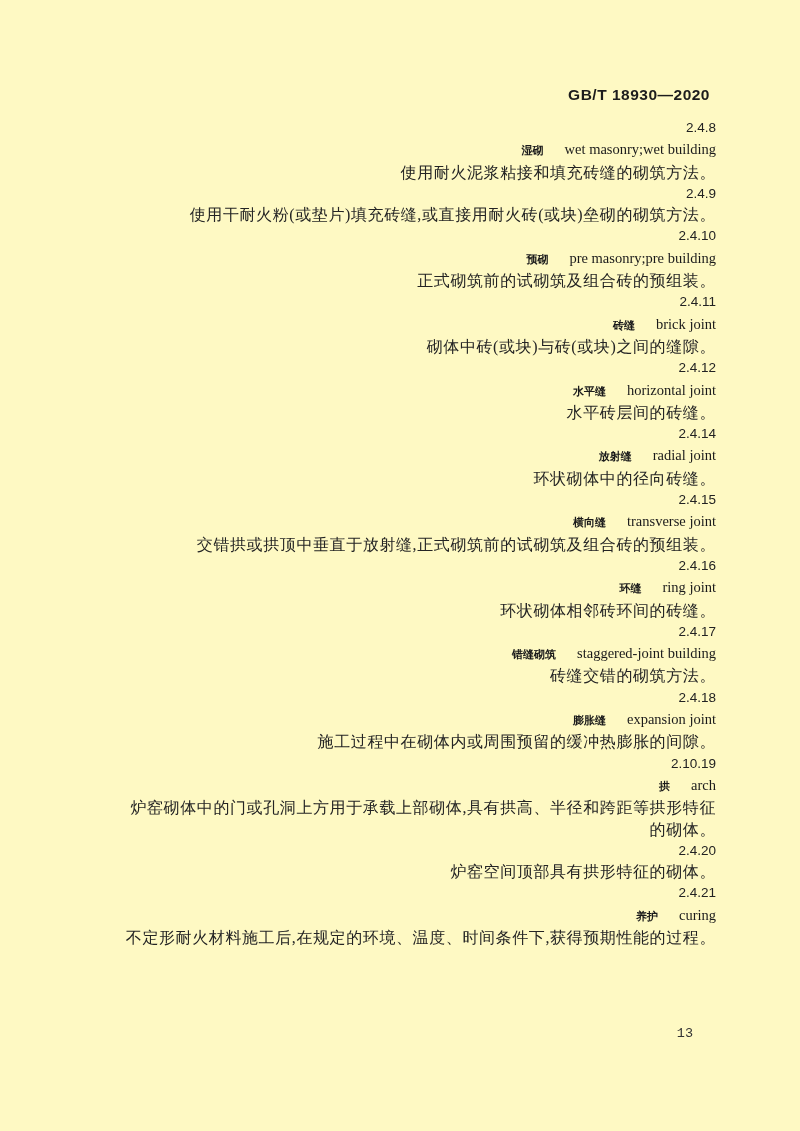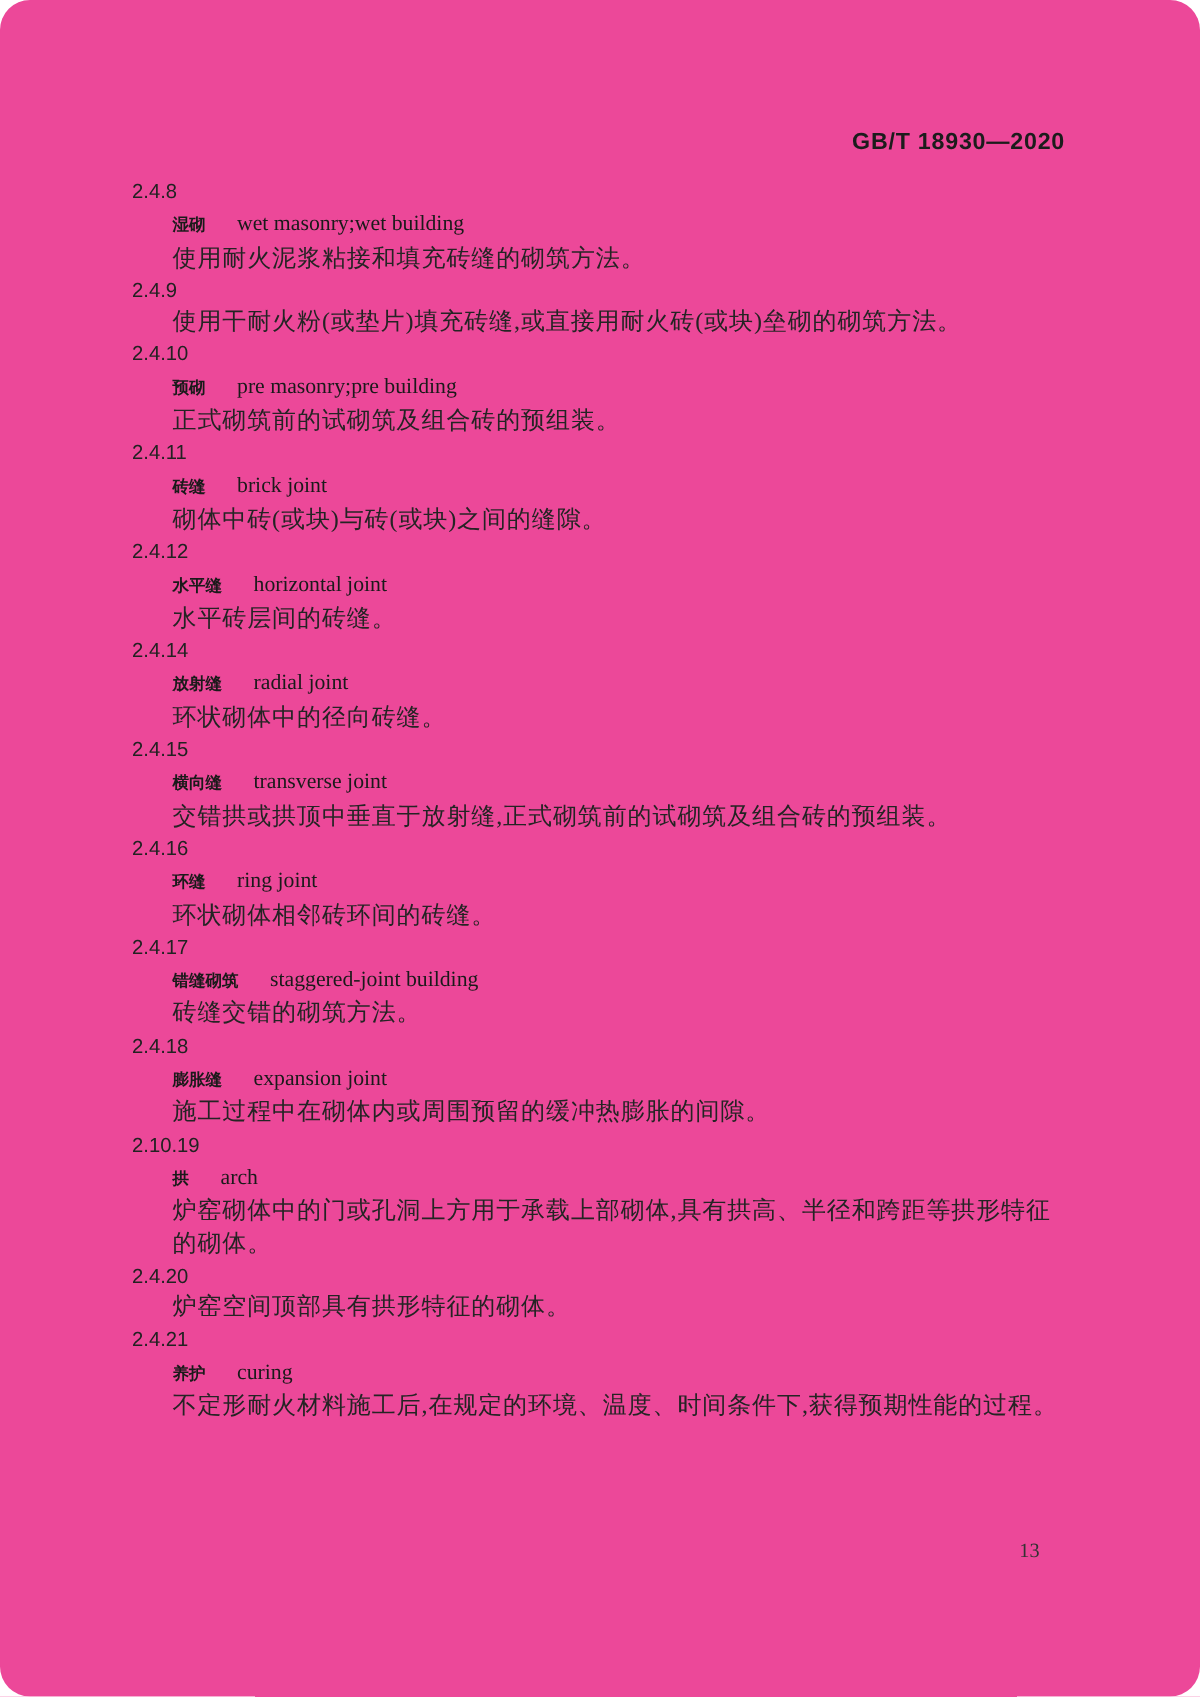--- a/index.html
+++ b/index.html
@@ -4,43 +4,43 @@
 <style>
   html, body {
     margin: 0;
     padding: 0;
     background: #ffffff;
   }
   .page {
     position: relative;
     width: 800px;
     height: 1131px;
-    background: #ec4899;
+    background: #fef9c3;
     overflow: hidden;
     font-family: "Liberation Serif", "DejaVu Serif", serif;
     color: #1f1f1f;
-    border-radius: 20px;
   }
   .header {
     position: absolute;
     top: 86px;
     left: 0;
     right: 90px;
     text-align: right;
     font-family: "Liberation Sans", "DejaVu Sans", sans-serif;
     font-weight: bold;
     font-size: 15.5px;
     letter-spacing: 0.5px;
     color: #1c1c1c;
   }
   .content {
     position: absolute;
     top: 117px;
     left: 88px;
     right: 84px;
+    text-align: right;
   }
   .entry { margin: 0; }
   .entry .num {
     font-family: "Liberation Sans", "DejaVu Sans", sans-serif;
     font-size: 13.5px;
     line-height: 21.3px;
     color: #222222;
   }
   .entry .term {
     padding-left: 27px;
@@ -67,21 +67,21 @@
     line-height: 21.3px;
     letter-spacing: 0.6px;
     color: #242424;
   }
   .footer {
     position: absolute;
     top: 1026px;
     left: 0;
     right: 107px;
     text-align: right;
-    font-family: Liberation Serif, serif;
+    font-family: Liberation Mono, monospace;
     font-size: 13.5px;
     color: #333333;
   }
 </style>
 </head>
 <body>
 
 <div class="page">
   <div class="header">GB/T 18930—2020</div>
 

